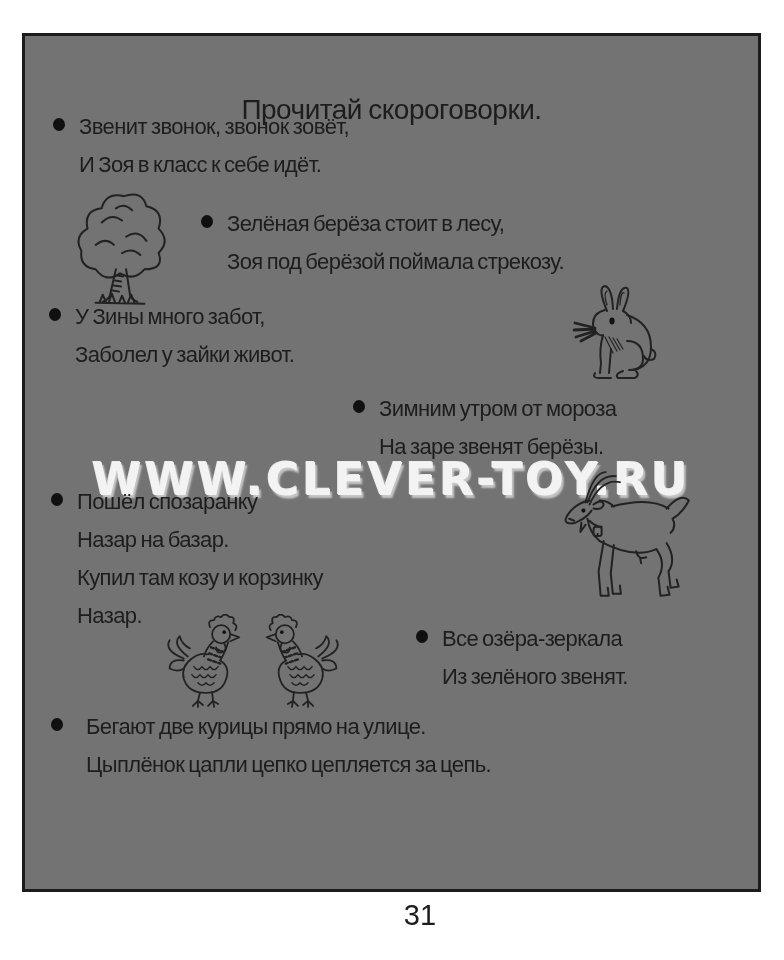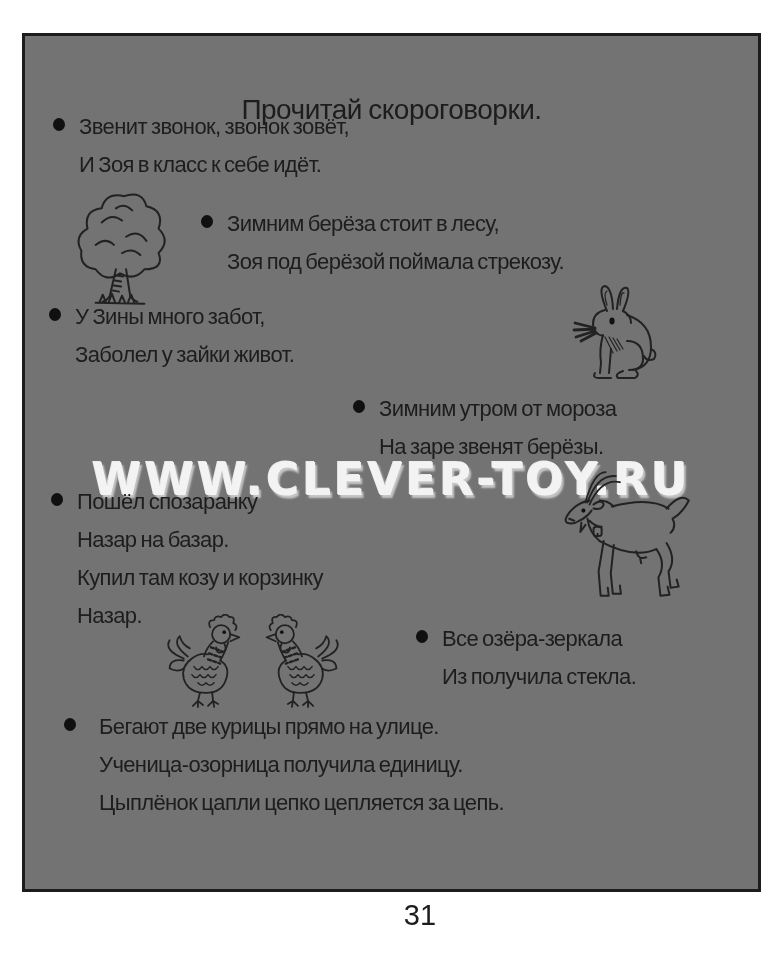--- a/index.html
+++ b/index.html
@@ -66,21 +66,21 @@
       <path d="M30,36 Q40,26 50,34 M54,50 Q66,42 74,54 M24,58 Q34,50 42,58 M50,66 Q60,60 68,68 M44,22 Q52,16 60,24"></path>
       <path d="M44,82 L38,108 M54,82 L58,108 M38,108 Q36,112 31,114 M58,108 Q60,112 65,114"></path>
       <path d="M44,88 l7,1 M43,93 l6,1 M42,98 l7,1 M41,103 l6,1"></path>
       <path d="M28,114 l3,-7 3,7 M37,114 l3,-8 3,8 M47,115 l3,-7 3,7 M56,114 l3,-7 3,7 M24,115 l48,1"></path>
     </svg>
   </div>
 
   <div class="item" style="left:176px;top:169px;">
     <span class="bullet"></span>
     <div class="lines">
-      <div>Зимним берёза стоит в лесу,</div>
+      <div>Зелёная берёза стоит в лесу,</div>
       <div>Зоя под берёзой поймала стрекозу.</div>
     </div>
   </div>
 
   <div class="item" style="left:24px;top:262px;">
     <span class="bullet"></span>
     <div class="lines">
       <div>У Зины много забот,</div>
       <div>Заболел у зайки живот.</div>
     </div>
@@ -170,28 +170,27 @@
       <path d="M24,42 q-16,-12 -8,-20 q2,8 10,12 M20,44 q-20,-8 -14,-18 M20,46 q-14,-2 -14,8 q8,4 14,0"></path>
       <path d="M30,52 q4,6 8,0 q4,6 8,0 q4,6 8,0 M28,60 q4,6 8,0 q4,6 8,0 q4,6 8,0 M34,68 q4,5 8,0 q4,5 8,0" stroke-width="1.4"></path>
       <path d="M36,78 l-2,8 m0,0 l-5,5 m5,-5 l0,6 m0,-6 l5,4 M48,77 l1,9 m0,0 l-5,5 m5,-5 l1,6 m-1,-6 l5,3"></path>
     </svg>
   </div>
 
   <div class="item" style="left:391px;top:584px;">
     <span class="bullet"></span>
     <div class="lines">
       <div>Все озёра-зеркала</div>
-      <div>Из получила стекла.</div>
+      <div>Из зелёного звенят.</div>
     </div>
   </div>
 
-  <div class="item" style="left:39px;top:672px;gap:23px;">
+  <div class="item" style="left:26px;top:672px;gap:23px;">
     <span class="bullet"></span>
     <div class="lines">
       <div>Бегают две курицы прямо на улице.</div>
-      <div>Ученица-озорница получила единицу.</div>
       <div>Цыплёнок цапли цепко цепляется за цепь.</div>
     </div>
   </div>
 
 </div>
 
 <div class="page-number">31</div>
 
 </body></html>

